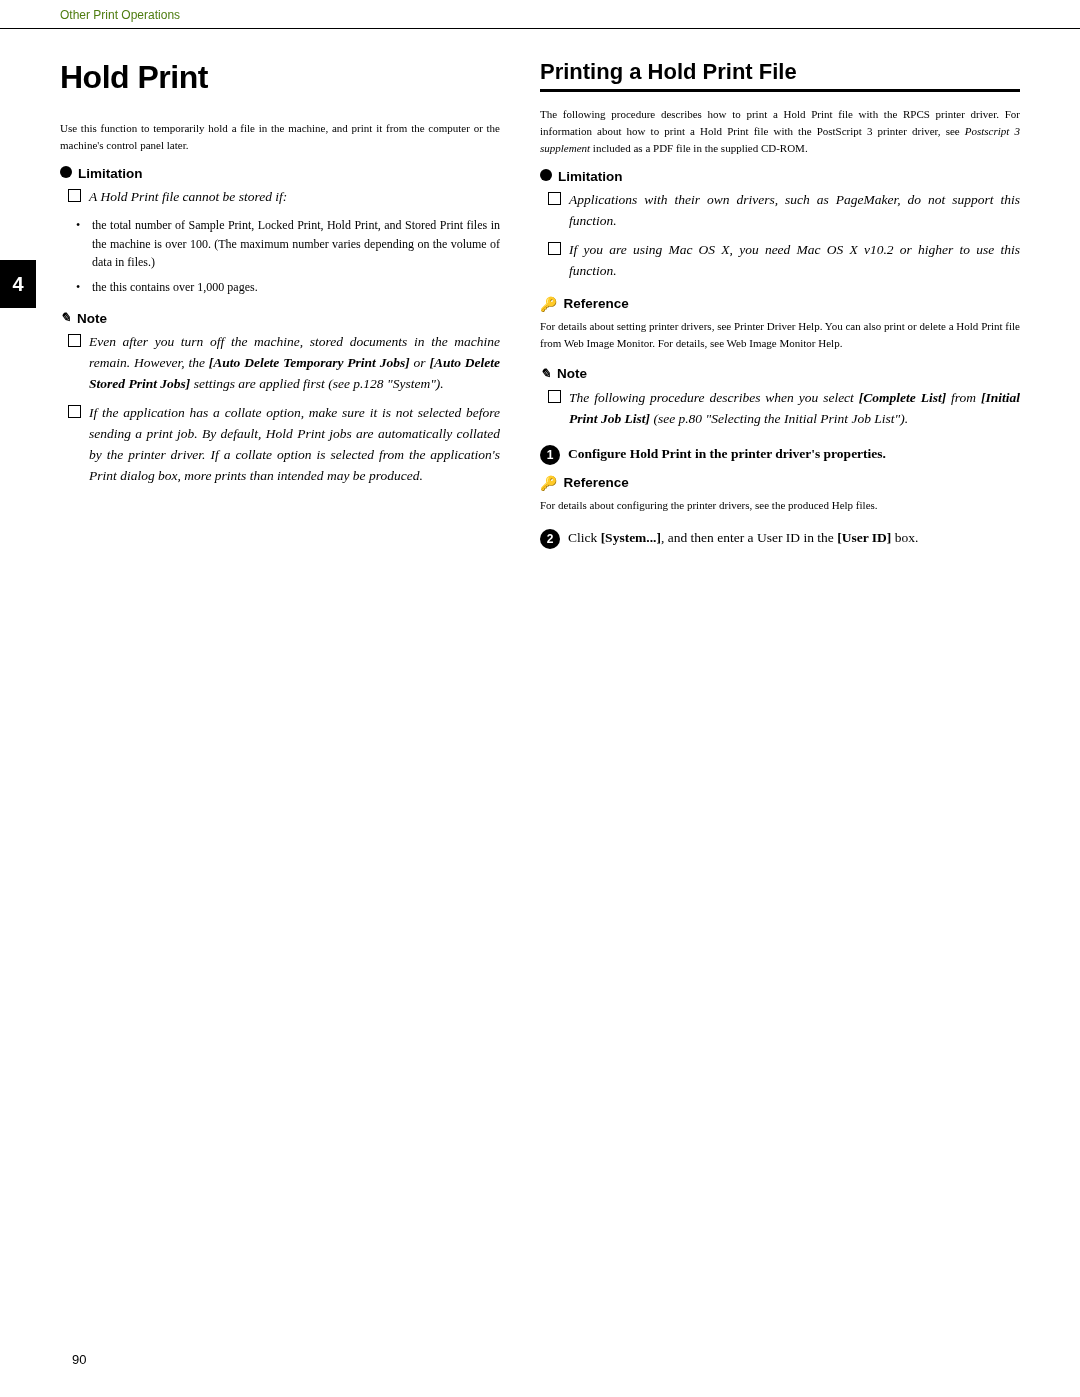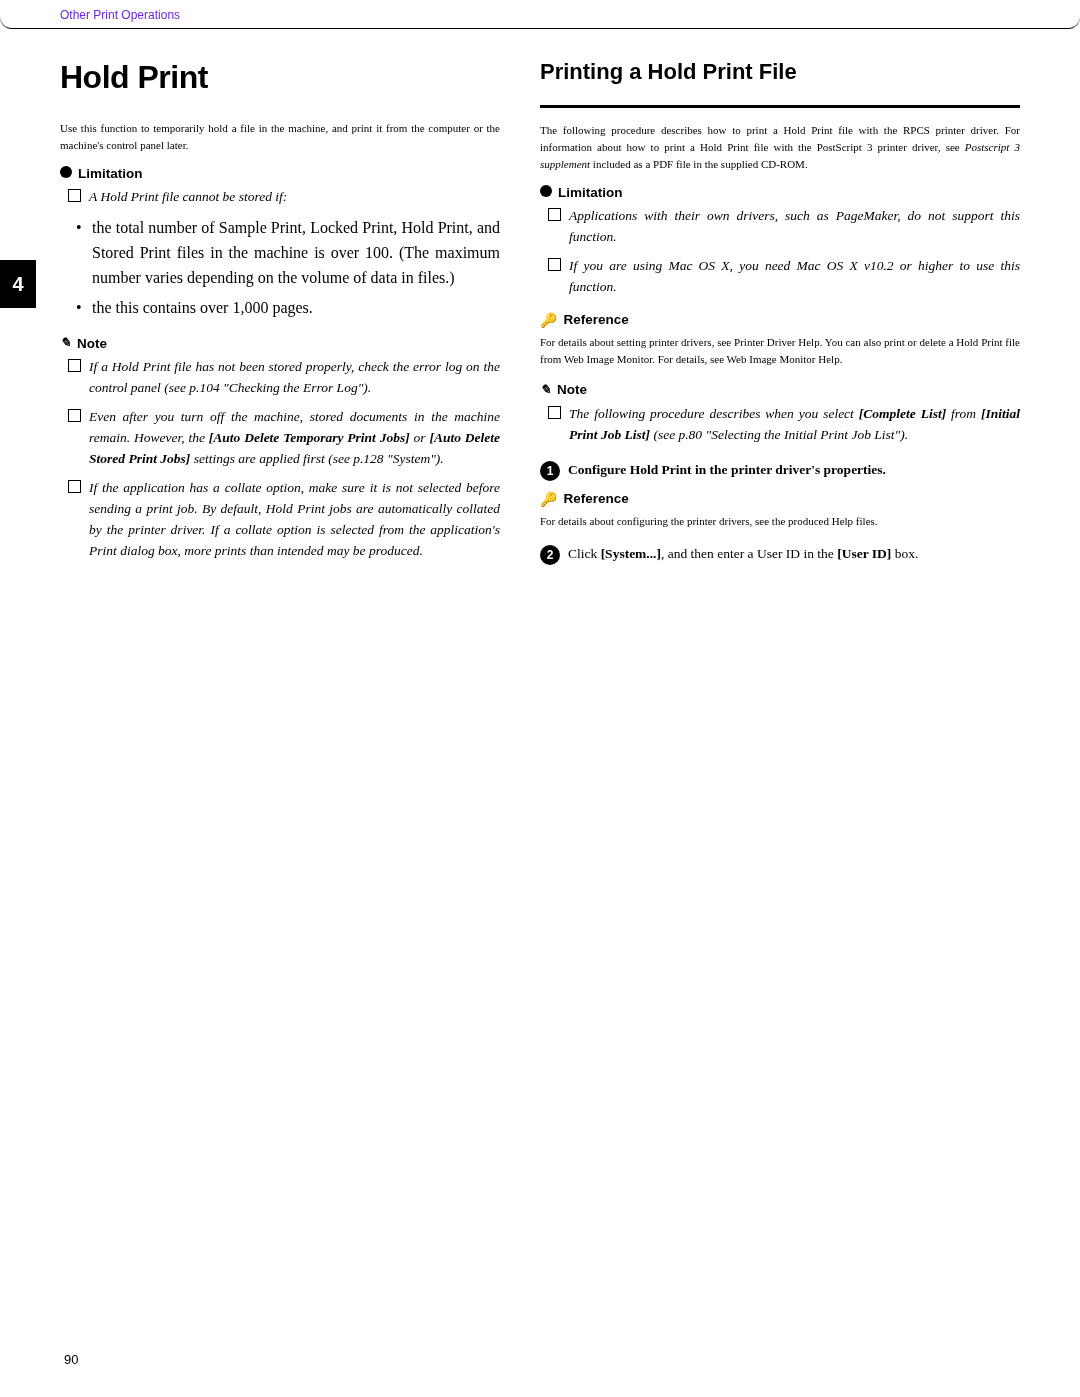--- a/index.html
+++ b/index.html
@@ -20,23 +20,22 @@
       background: #fff;
       position: relative;
       padding: 0;
     }
 
     
     .header-bar {
       border-bottom: 1px solid #000;
       padding: 8px 60px 6px 60px;
       font-size: 12px;
-      color: #6d28d9;
-      font-family: Arial, Helvetica, sans-serif;
-      border-radius: 12px;
+      color: #4d7c0f;
+      font-family: Arial, Helvetica, sans-serif;
     }
 
     
     .chapter-marker {
       position: absolute;
       left: 0;
       top: 260px;
       width: 36px;
       height: 48px;
       background: #000;
@@ -73,21 +72,21 @@
       margin-bottom: 24px;
       letter-spacing: -0.5px;
     }
 
     
     .section-heading {
       font-size: 22px;
       font-weight: bold;
       font-family: Arial, Helvetica, sans-serif;
       border-bottom: 3px solid #000;
-      padding-bottom: 20px;
+      padding-bottom: 4px;
       margin-bottom: 14px;
     }
 
     
     .body-text {
       font-size: 11px;
       line-height: 1.55;
       margin-bottom: 12px;
       text-align: justify;
     }
@@ -144,21 +143,21 @@
     
     .bullet-list {
       list-style: none;
       padding-left: 16px;
       margin-bottom: 8px;
     }
 
     .bullet-list li {
       position: relative;
       padding-left: 16px;
-      font-size: 16px;
+      font-size: 12px;
       line-height: 1.55;
       margin-bottom: 6px;
       text-align: justify;
     }
 
     .bullet-list li::before {
       content: '•';
       position: absolute;
       left: 0;
       top: 0;
@@ -237,21 +236,21 @@
     
     .bold { font-weight: bold; margin-top: 8px; }
 
     
     .italic { font-style: italic; }
 
     
     .page-number {
       position: absolute;
       bottom: 30px;
-      left: 64px;
+      left: 72px;
       font-size: 13px;
       font-family: Arial, Helvetica, sans-serif;
     }
   </style>
 </head>
 <body>
 
 <div class="page-container">
 
   <div class="header-bar">
@@ -286,24 +285,20 @@
           <li>the this contains over 1,000 pages.</li>
         </ul>
       </div>
 
       <div class="note-block">
         <div class="note-heading">
           <span class="note-icon">✎</span>
           <span>Note</span>
         </div>
 
-        <div class="checkbox-item">
-          <div class="checkbox-icon"></div>
-          <span class="checkbox-text">If a Hold Print file has not been stored properly, check the error log on the control panel (see p.104 "Checking the Error Log").</span>
-        </div>
 
         <div class="checkbox-item">
           <div class="checkbox-icon"></div>
           <span class="checkbox-text">Even after you turn off the machine, stored documents in the machine remain. However, the <span class="bold">[Auto Delete Temporary Print Jobs]</span> or <span class="bold">[Auto Delete Stored Print Jobs]</span> settings are applied first (see p.128 "System").</span>
         </div>
 
         <div class="checkbox-item">
           <div class="checkbox-icon"></div>
           <span class="checkbox-text">If the application has a collate option, make sure it is not selected before sending a print job. By default, Hold Print jobs are automatically collated by the printer driver. If a collate option is selected from the application's Print dialog box, more prints than intended may be produced.</span>
         </div>

